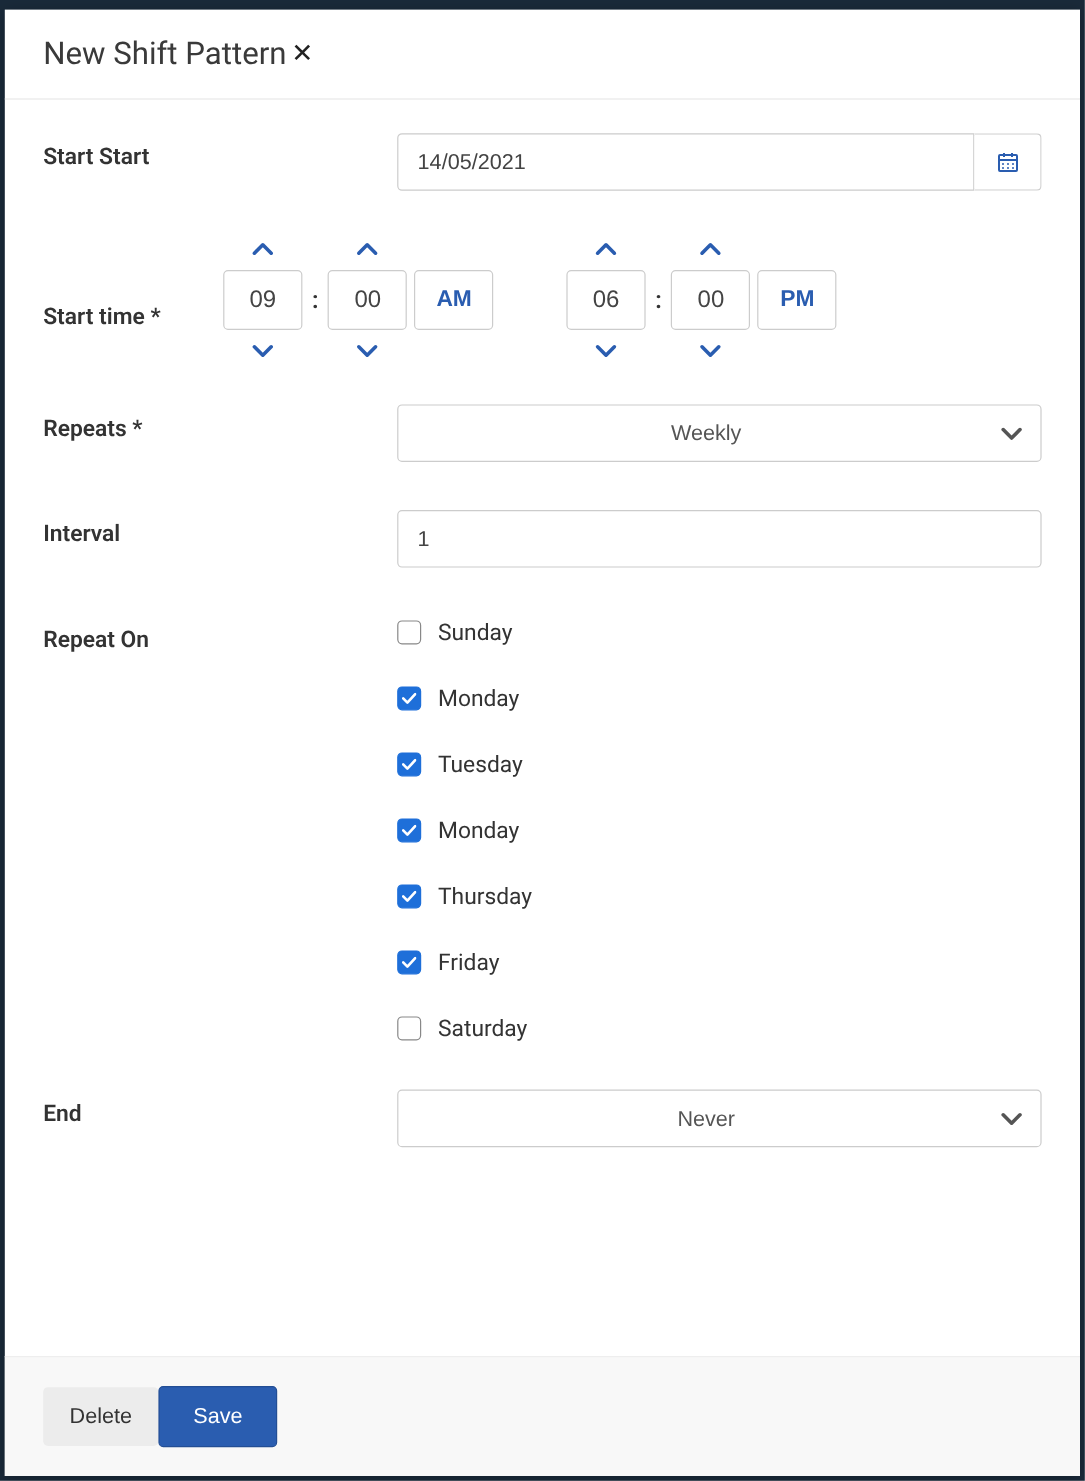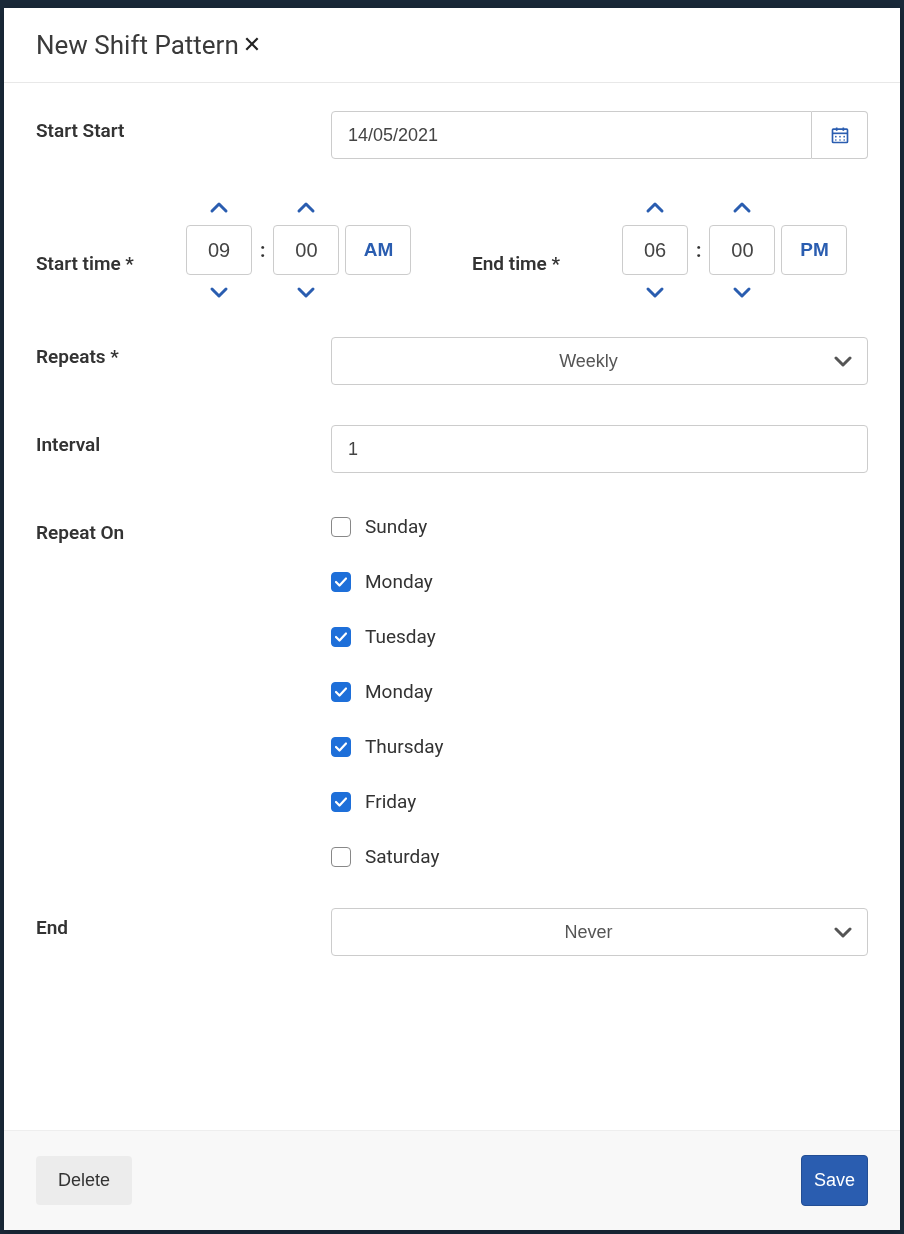--- a/index.html
+++ b/index.html
@@ -211,38 +211,38 @@
     }
     .cb-label {
       font-size: 19px;
       color: #333;
     }
     .modal-footer {
       background: #f8f8f8;
       border-top: 1px solid #eee;
       padding: 24px 32px;
       display: flex;
-      justify-content: space-between;
+      justify-content: flex-start;
       align-items: center;
     }
     .btn-delete {
       background: #ececec;
       border: none;
       border-radius: 4px;
       padding: 14px 22px;
       font-size: 18px;
       color: #333;
       font-weight: 500;
       cursor: pointer;
     }
     .btn-save {
       background: #2a5db0;
       border: 1px solid #234e94;
       border-radius: 4px;
-      padding: 14px 12px;
+      padding: 14px 28px;
       font-size: 18px;
       color: #fff;
       font-weight: 500;
       cursor: pointer;
     }
   </style>
 </head>
 <body>
 
 <div class="modal">
@@ -306,21 +306,20 @@
               <svg width="20" height="14" viewBox="0 0 20 14">
                   <path d="M3 4 L10 11 L17 4" fill="none" stroke="#2a5db0" stroke-width="3" stroke-linecap="round" stroke-linejoin="round"></path>
                 </svg>
             </button>
           </div>
           <button class="ampm-btn">AM</button>
         </div>
       </div>
 
       <div class="time-group">
-        <div class="time-label">End time *</div>
         <div class="time-controls">
           <div class="spinner">
             <button class="spin-btn">
               <svg width="20" height="14" viewBox="0 0 20 14">
                   <path d="M3 10 L10 3 L17 10" fill="none" stroke="#2a5db0" stroke-width="3" stroke-linecap="round" stroke-linejoin="round"></path>
                 </svg>
             </button>
             <input class="time-box" value="06" style="">
             <button class="spin-btn">
               <svg width="20" height="14" viewBox="0 0 20 14">

